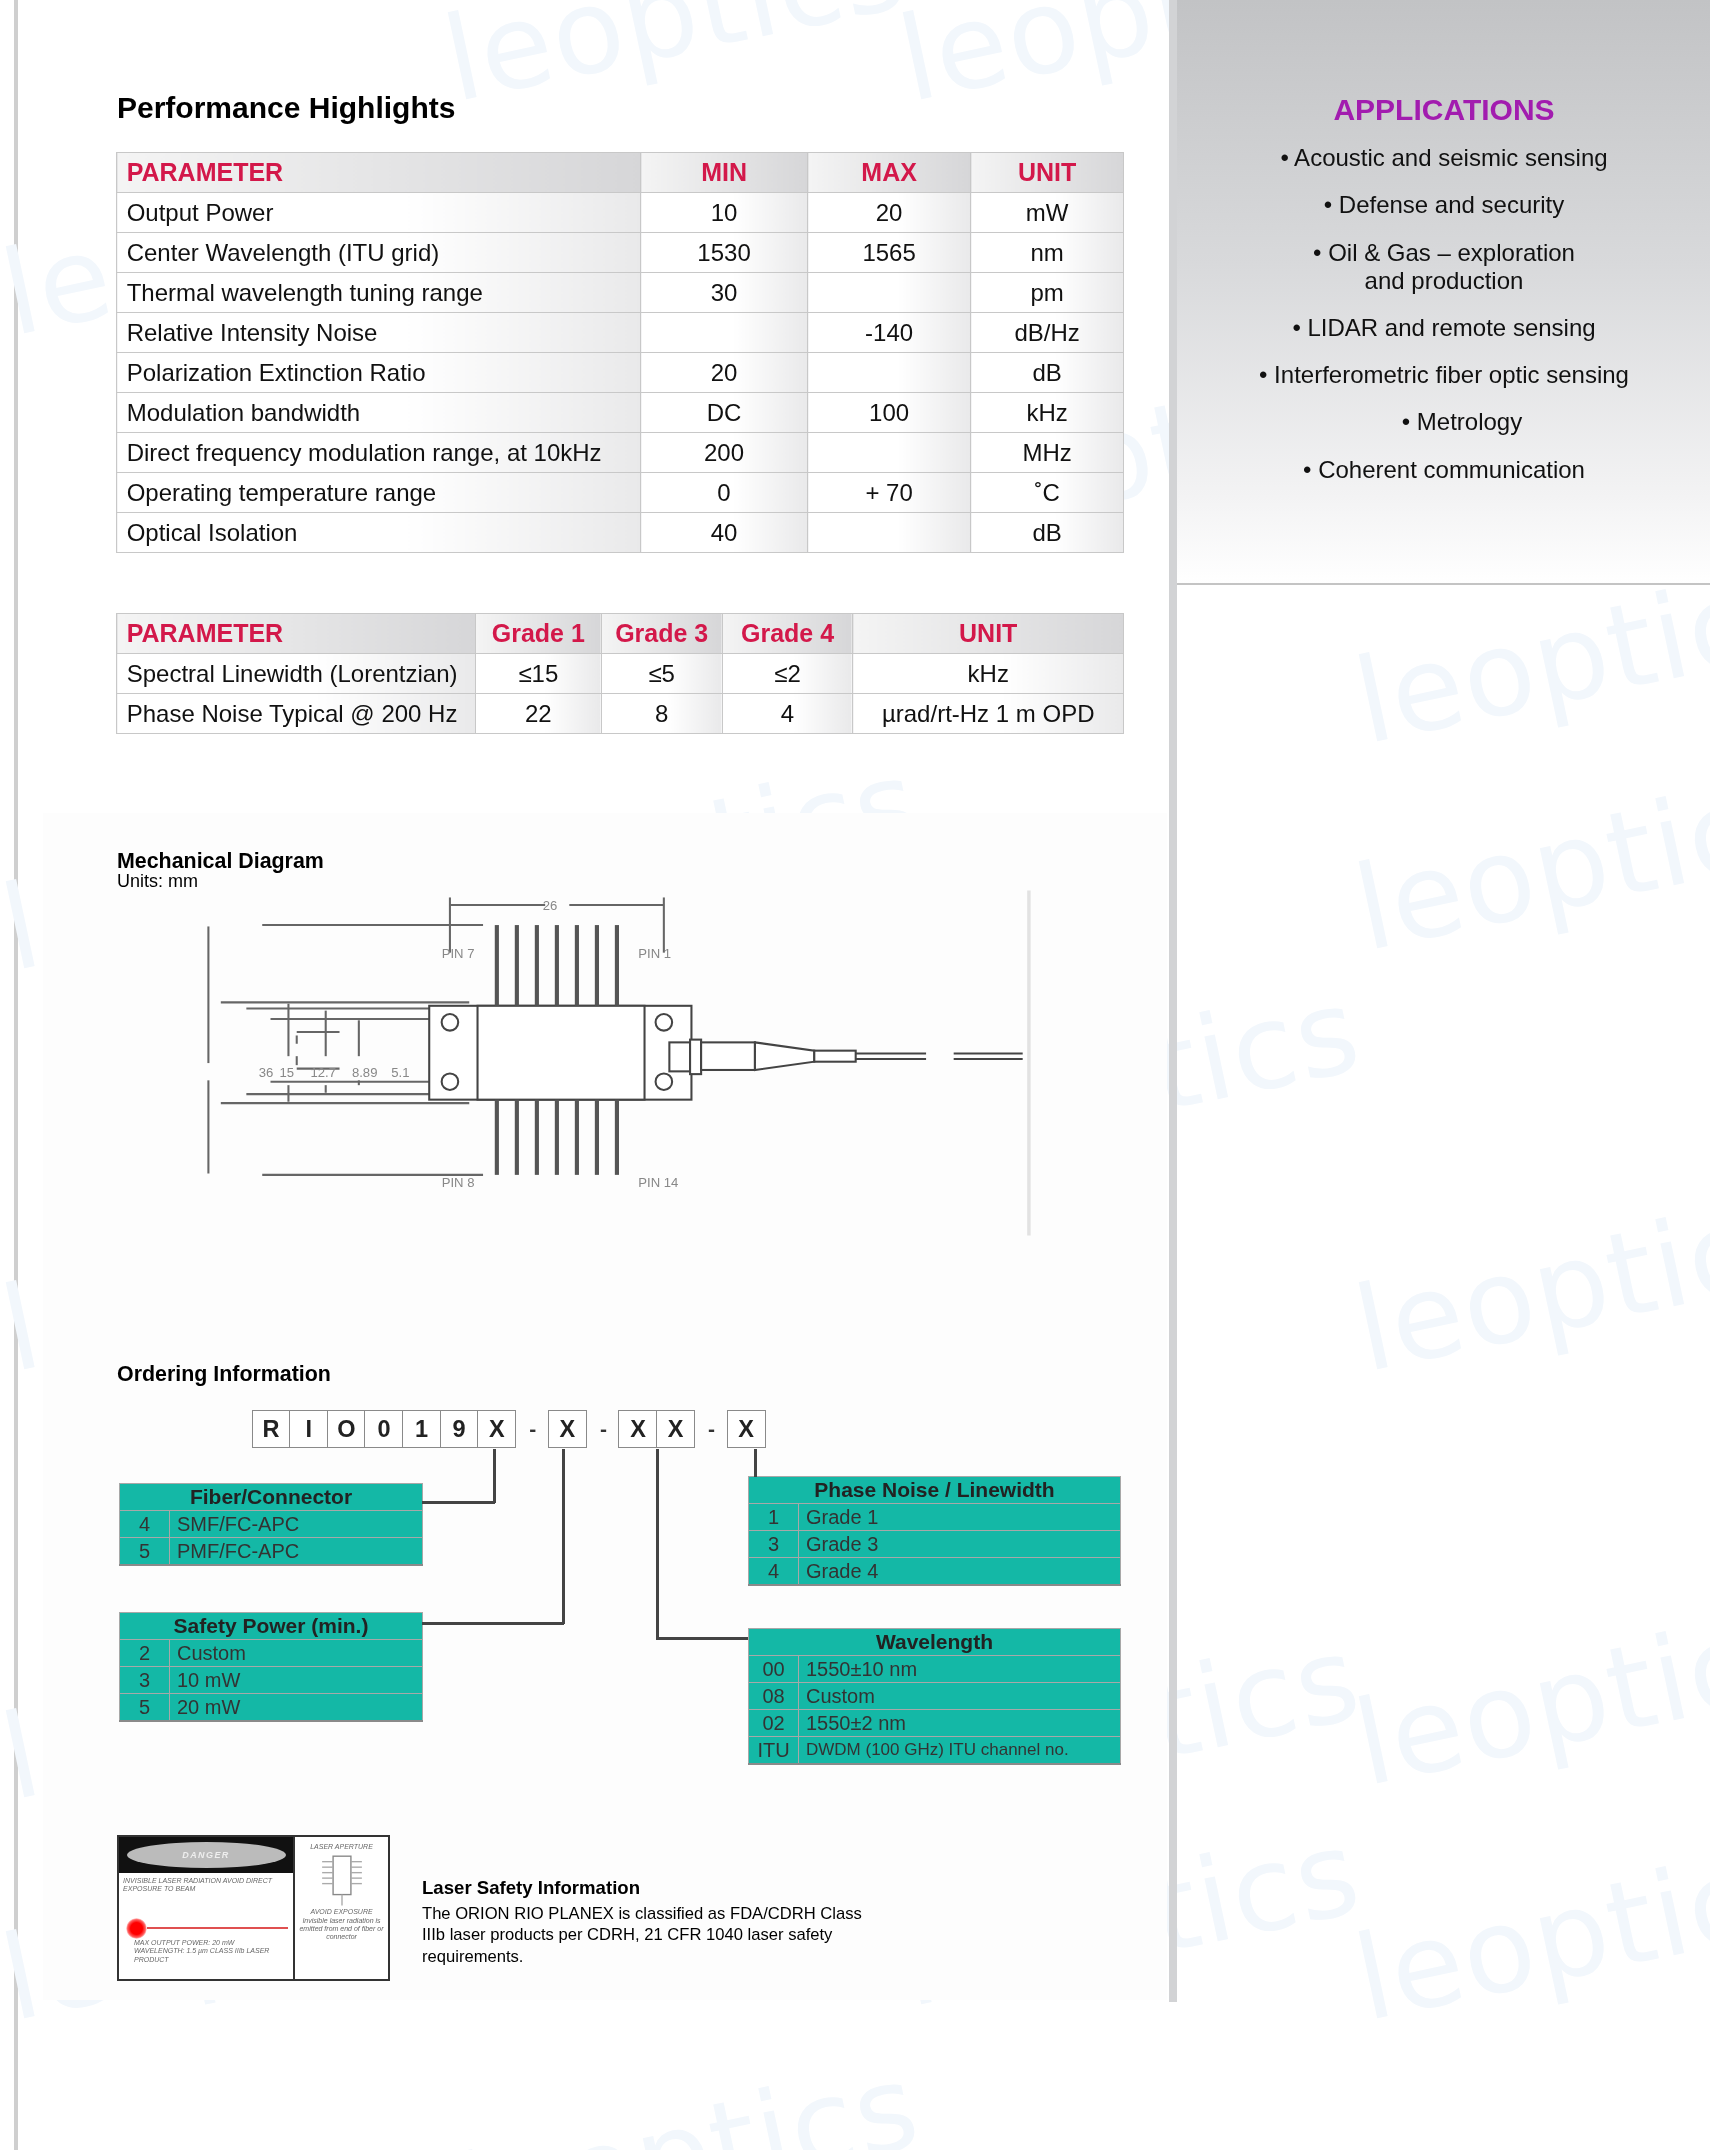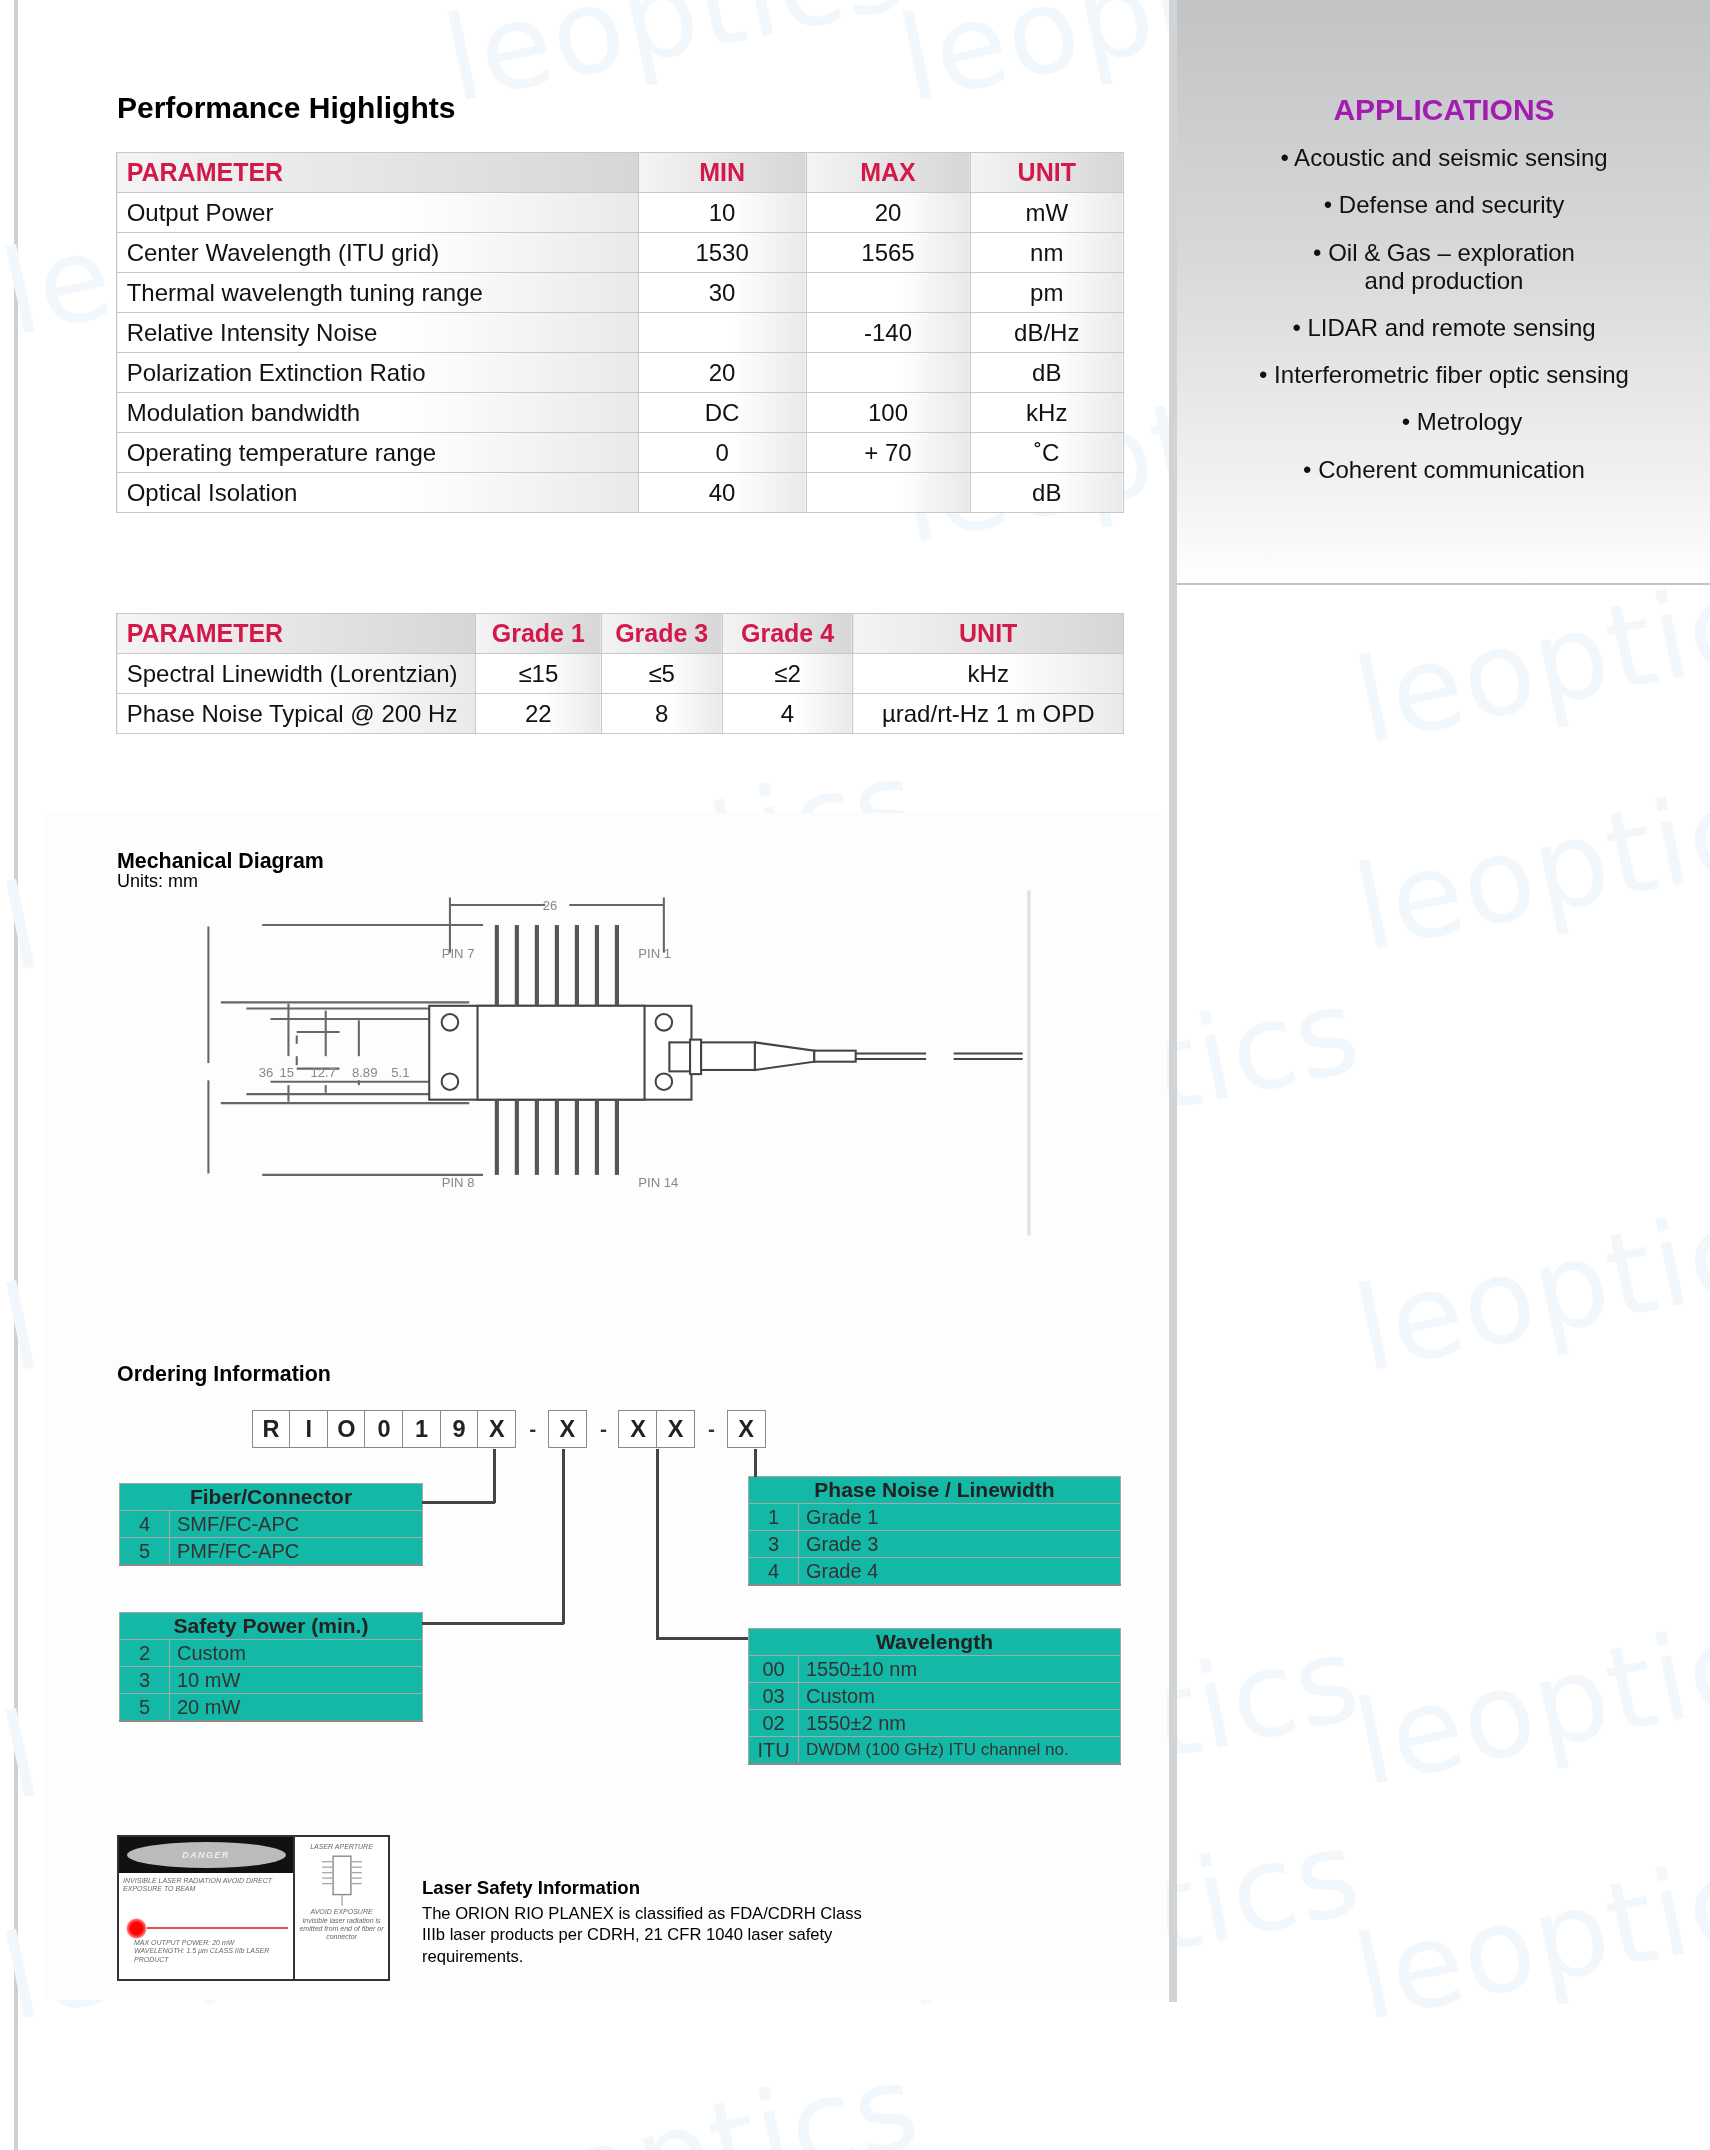--- a/index.html
+++ b/index.html
@@ -159,20 +159,26 @@
         <td>Polarization Extinction Ratio</td>
         <td class="c">20</td>
         <td class="c"></td>
         <td class="c">dB</td>
       </tr>
       <tr>
         <td>Modulation bandwidth</td>
         <td class="c">DC</td>
         <td class="c">100</td>
         <td class="c">kHz</td>
+      </tr>
+      <tr>
+        <td>Direct frequency modulation range, at 10kHz</td>
+        <td class="c">200</td>
+        <td class="c"></td>
+        <td class="c">MHz</td>
       </tr>
       <tr>
         <td>Operating temperature range</td>
         <td class="c">0</td>
         <td class="c">+ 70</td>
         <td class="c">˚C</td>
       </tr>
       <tr>
         <td>Optical Isolation</td>
         <td class="c">40</td>
@@ -383,21 +389,21 @@
       <tr>
         <th colspan="2">Wavelength</th>
       </tr>
     </thead>
   <tbody id="wave-body">
       <tr>
         <td class="k">00</td>
         <td>1550±10 nm</td>
       </tr>
       <tr>
-        <td class="k">03</td>
+        <td class="k">08</td>
         <td>Custom</td>
       </tr>
       <tr>
         <td class="k">02</td>
         <td>1550±2 nm</td>
       </tr>
       <tr>
         <td class="k">ITU</td>
         <td style="font-size: 17px;">DWDM (100 GHz) ITU channel no.</td>
       </tr>

